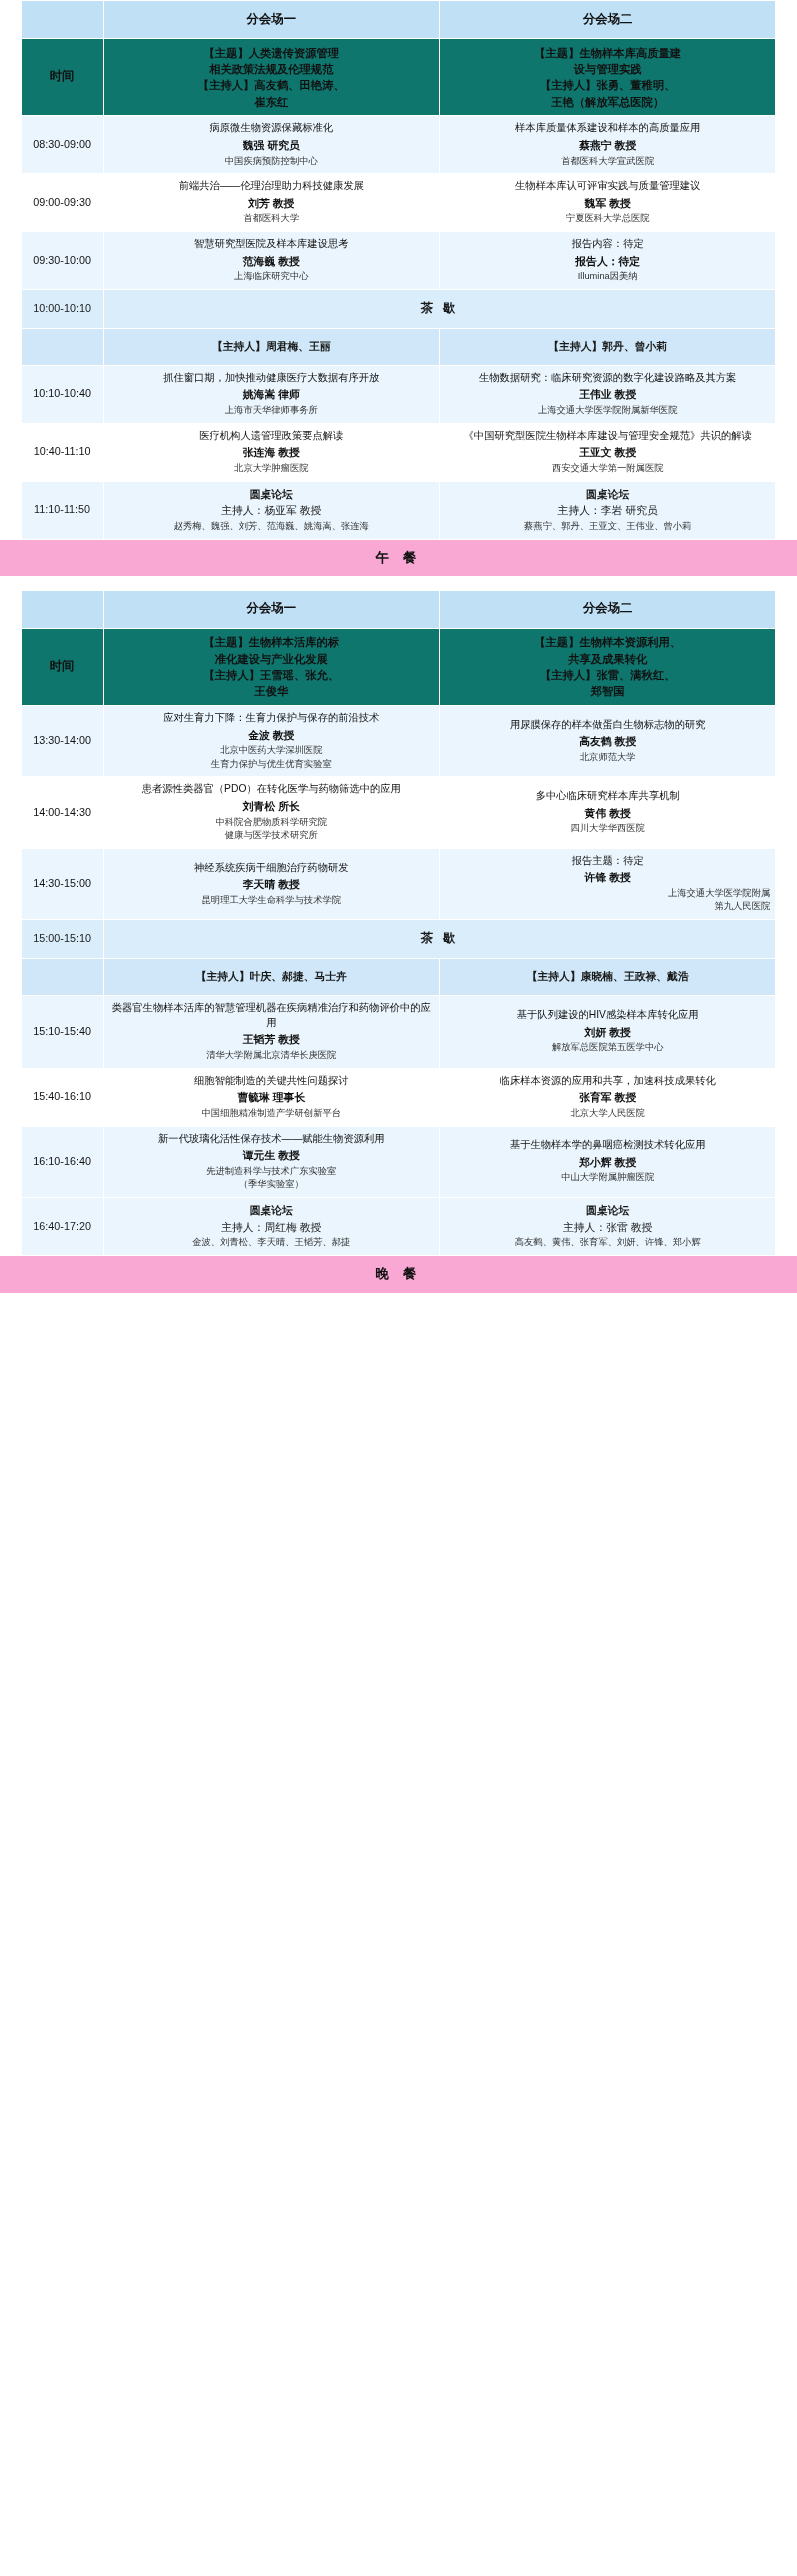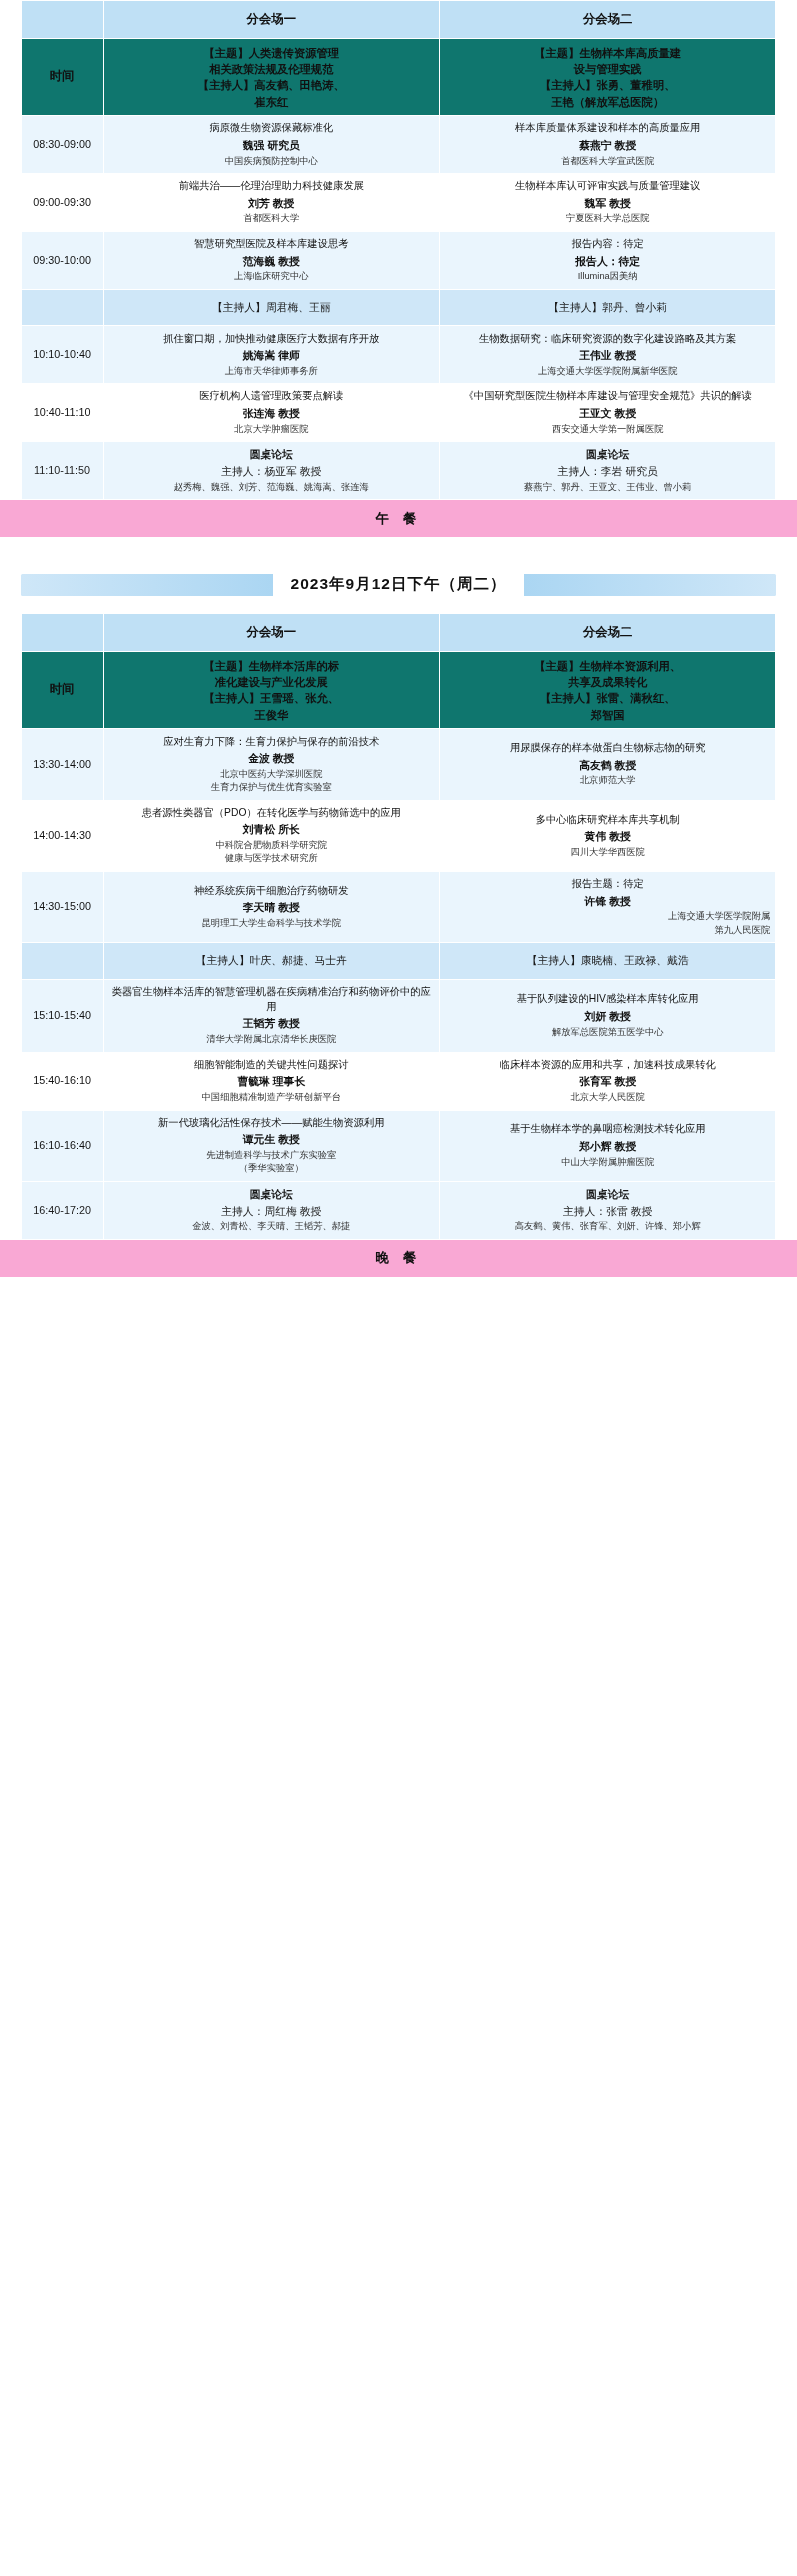--- a/index.html
+++ b/index.html
@@ -73,21 +73,21 @@
   .full-row td{
     background:#d9edfb;
     font-size:12.4px;
     font-weight:bold;
     letter-spacing:3.1px;
     height:28px;
   }
   .host-row td{
     background:#cfe7f8;
     font-size:10.8px;
-    font-weight:normal;
+    font-weight:bold;
     height:25px;
   }
   .host-row td.timecell{background:#cfe7f8;}
   .panel td{background:#eaf5fd;}
   .panel .ptitle{font-size:10.8px;font-weight:bold;display:block;}
   .panel .phost{font-size:10.8px;font-weight:normal;display:block;margin-top:1px;}
   .panel .pmembers{font-size:9.3px;color:#333;display:block;margin-top:1px;}
   .meal-band{
     margin:0;
     width:100%;
@@ -174,20 +174,24 @@
             <span class="speaker">范海巍 教授</span>
             <span class="affil">上海临床研究中心</span>
           </td>
           <td>
             <span class="talk-title">报告内容：待定</span>
             <span class="speaker">报告人：待定</span>
             <span class="affil">Illumina因美纳</span>
           </td>
         </tr>
 
+        <tr class="full-row">
+          <td class="timecell" style="font-size:10.8px;font-weight:normal;letter-spacing:0;">10:00-10:10</td>
+          <td colspan="2">茶  歇</td>
+        </tr>
 
         <tr class="host-row">
           <td class="timecell"></td>
           <td>【主持人】周君梅、王丽</td>
           <td>【主持人】郭丹、曾小莉</td>
         </tr>
 
         <tr class="row-a">
           <td class="timecell">10:10-10:40</td>
           <td>
@@ -232,24 +236,20 @@
       </tbody>
     </table>
   </div>
 
   <div class="meal-band">午  餐</div>
 
   <div class="spacer"></div>
 
   <div class="session">
 
-    <div class="banner">
-      <div class="bar"></div>
-      <div class="label">2023年9月12日下午（周二）</div>
-    </div>
 
     <table class="sched">
       <colgroup>
         <col class="col-time">
           <col class="col-hall">
           <col class="col-hall">
       </colgroup>
       <tbody>
         <tr class="hdr-row">
           <td></td>
@@ -311,20 +311,24 @@
             <span class="affil" style="white-space:pre-line;">昆明理工大学生命科学与技术学院</span>
           </td>
           <td>
             <span class="talk-title">报告主题：待定</span>
             <span class="speaker">许锋 教授</span>
             <span class="affil" style="white-space:pre-line;text-align:right;">上海交通大学医学院附属
 第九人民医院</span>
           </td>
         </tr>
 
+        <tr class="full-row">
+          <td class="timecell" style="font-size:10.8px;font-weight:normal;letter-spacing:0;">15:00-15:10</td>
+          <td colspan="2">茶  歇</td>
+        </tr>
 
         <tr class="host-row">
           <td class="timecell"></td>
           <td>【主持人】叶庆、郝捷、马士卉</td>
           <td>【主持人】康晓楠、王政禄、戴浩</td>
         </tr>
 
         <tr class="row-a">
           <td class="timecell">15:10-15:40</td>
           <td>

